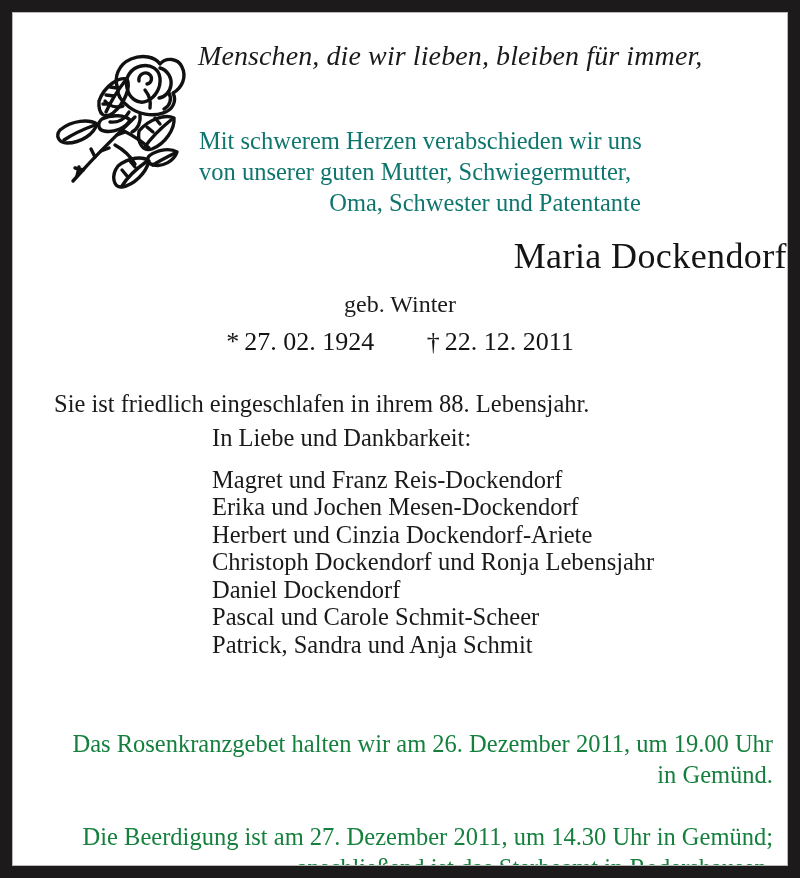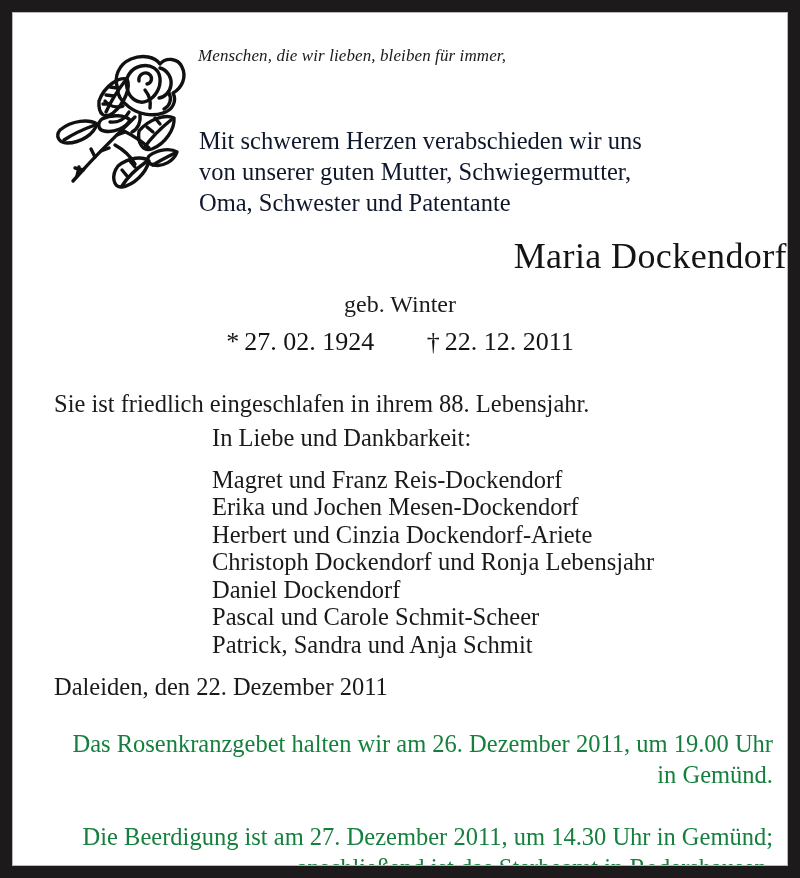--- a/index.html
+++ b/index.html
@@ -26,36 +26,36 @@
     position:absolute;
     left:26px; top:22px;
     width:150px; height:165px;
   }
   
   .epigraph {
     position:absolute;
     left:185px; top:26px;
     width:580px;
     font-style:italic;
-    font-size:17px;
+    font-size:28px;
     line-height:34px;
     color:#1a1a1a;
     letter-spacing:0.1px;
   }
   
   .intro {
     position:absolute;
     left:186px; top:112px;
     width:572px;
     font-size:24.5px;
     line-height:31px;
-    color:#0f172a;
+    color:#0f766e;
     text-align:justify;
   }
-  .intro .last { text-align:left; }
+  .intro .last { text-align:center; }
   
   .name {
     position:absolute;
     left:0; top:214px;
     width:100%;
     text-align:right;
     font-size:36px;
     line-height:58px;
     color:#141414;
     letter-spacing:0.4px;
@@ -224,19 +224,18 @@
         <li>Magret und Franz Reis-Dockendorf</li>
         <li>Erika und Jochen Mesen-Dockendorf</li>
         <li>Herbert und Cinzia Dockendorf-Ariete</li>
         <li>Christoph Dockendorf und Ronja Lebensjahr</li>
         <li>Daniel Dockendorf</li>
         <li>Pascal und Carole Schmit-Scheer</li>
         <li>Patrick, Sandra und Anja Schmit</li>
       </ul>
     </div>
 
-    <div class="placedate">Daleiden, den 22. Dezember 2011</div>
 
     <div class="service rosary">Das Rosenkranzgebet halten wir am 26. Dezember 2011, um 19.00 Uhr in Gemünd.</div>
     <div class="service burial">Die Beerdigung ist am 27. Dezember 2011, um 14.30 Uhr in Gemünd; anschließend ist das Sterbeamt in Rodershausen.</div>
 
   </div>
 </div>
 
 </body></html>

